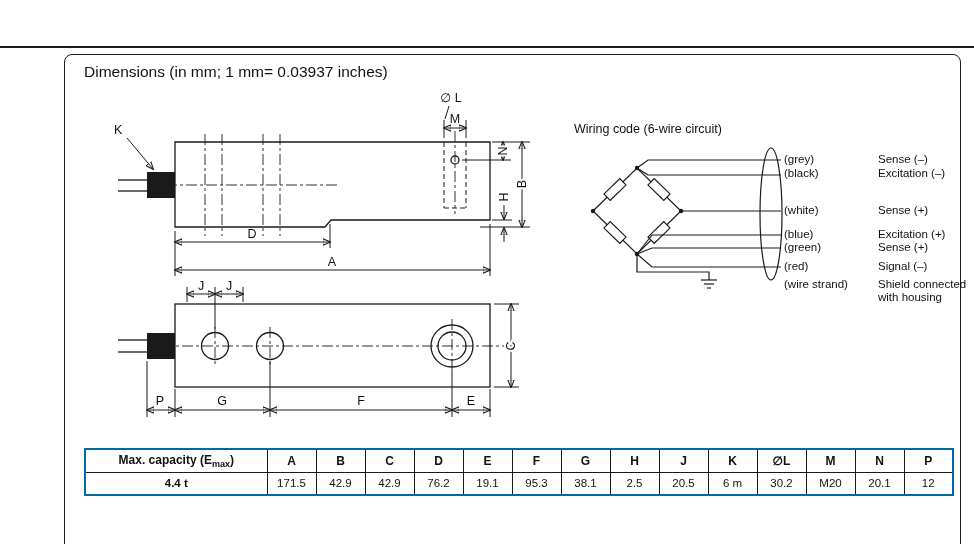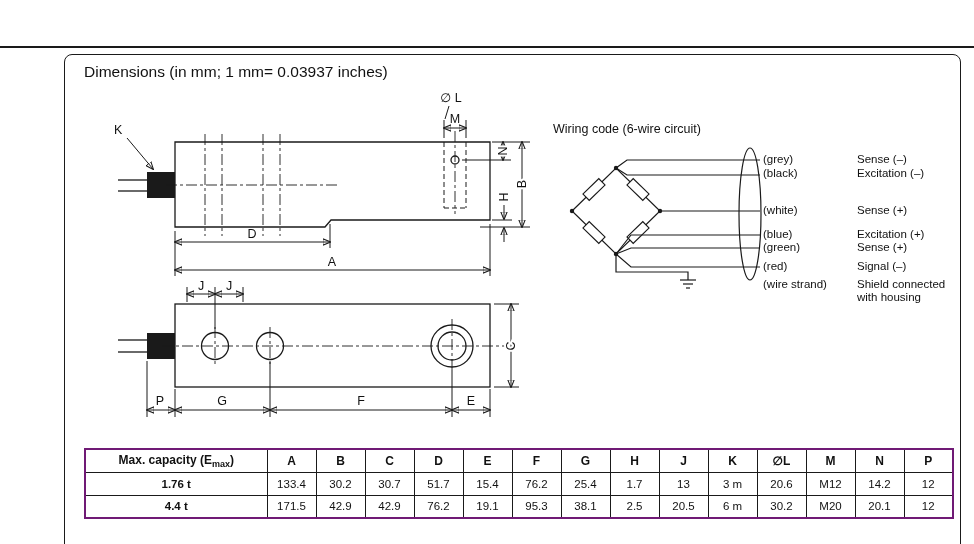--- a/index.html
+++ b/index.html
@@ -19,34 +19,34 @@
   .drawing line, .drawing path, .drawing rect, .drawing circle, .drawing ellipse
     { stroke: #1a1a1a; fill: none; stroke-width: 1.3px; }
   .drawing .cl line { stroke-width: 0.9px; stroke-dasharray: 11 3 3 3; }
   .drawing .dash line { stroke-width: 1px; stroke-dasharray: 5 3; }
   .drawing .dim line { stroke-width: 1px; }
   .drawing .fillblk { fill: #1a1a1a; stroke: none; }
   .drawing text { font-family: "Liberation Sans", sans-serif; font-size: 12.5px; fill: #111; stroke: none; }
   .drawing text.onln { paint-order: stroke; stroke: #fff; stroke-width: 4px; }
 
   
-  .wiring { position: absolute; left: 547px; top: 78px; width: 402px; height: 220px; }
+  .wiring { position: absolute; left: 568px; top: 78px; width: 402px; height: 220px; }
   .wiring-title { position: absolute; left: 6px; top: 0; font-size: 12.5px; }
   .wiring svg { position: absolute; left: 0; top: 0; }
   .wiring svg line, .wiring svg path, .wiring svg ellipse { stroke: #1a1a1a; fill: none; stroke-width: 1.2px; }
   .wiring svg .res { fill: #fff; stroke: #1a1a1a; stroke-width: 1.1px; }
   .wiring svg .fillblk { fill: #1a1a1a; stroke: none; }
   .wire-row { position: absolute; left: 0; width: 100%; font-size: 11.5px; }
   .wcolor { position: absolute; left: 216px; white-space: nowrap; }
   .wfn { position: absolute; left: 310px; width: 92px; line-height: 12.5px; }
 
   
   .dim-table { position: absolute; left: 84px; top: 404px; width: 870px;
                border-collapse: collapse; table-layout: fixed;
-               border: 2px solid #701a75; font-size: 11.5px; }
+               border: 2px solid #0369a1; font-size: 11.5px; }
   .dim-table th, .dim-table td { border: 1px solid #1a1a1a; height: 23px;
                text-align: center; vertical-align: middle; padding: 0 2px; }
   .dim-table th { font-weight: bold; font-size: 12px; }
   .dim-table .cap-th { width: 182px; }
   .dim-table td.cap { font-weight: bold; }
   .dim-table sub { font-size: 9px; }
 </style>
 </head>
 <body>
 
@@ -249,37 +249,20 @@
           <th>J</th>
           <th>K</th>
           <th>∅L</th>
           <th>M</th>
           <th>N</th>
           <th>P</th>
         </tr>
     </thead>
     <tbody>
         <tr>
-          <td class="cap">1.76 t</td>
-          <td>133.4</td>
-          <td>30.2</td>
-          <td>30.7</td>
-          <td>51.7</td>
-          <td>15.4</td>
-          <td>76.2</td>
-          <td>25.4</td>
-          <td>1.7</td>
-          <td>13</td>
-          <td>3 m</td>
-          <td>20.6</td>
-          <td>M12</td>
-          <td>14.2</td>
-          <td>12</td>
-        </tr>
-        <tr>
           <td class="cap">4.4 t</td>
           <td>171.5</td>
           <td>42.9</td>
           <td>42.9</td>
           <td>76.2</td>
           <td>19.1</td>
           <td>95.3</td>
           <td>38.1</td>
           <td>2.5</td>
           <td>20.5</td>

